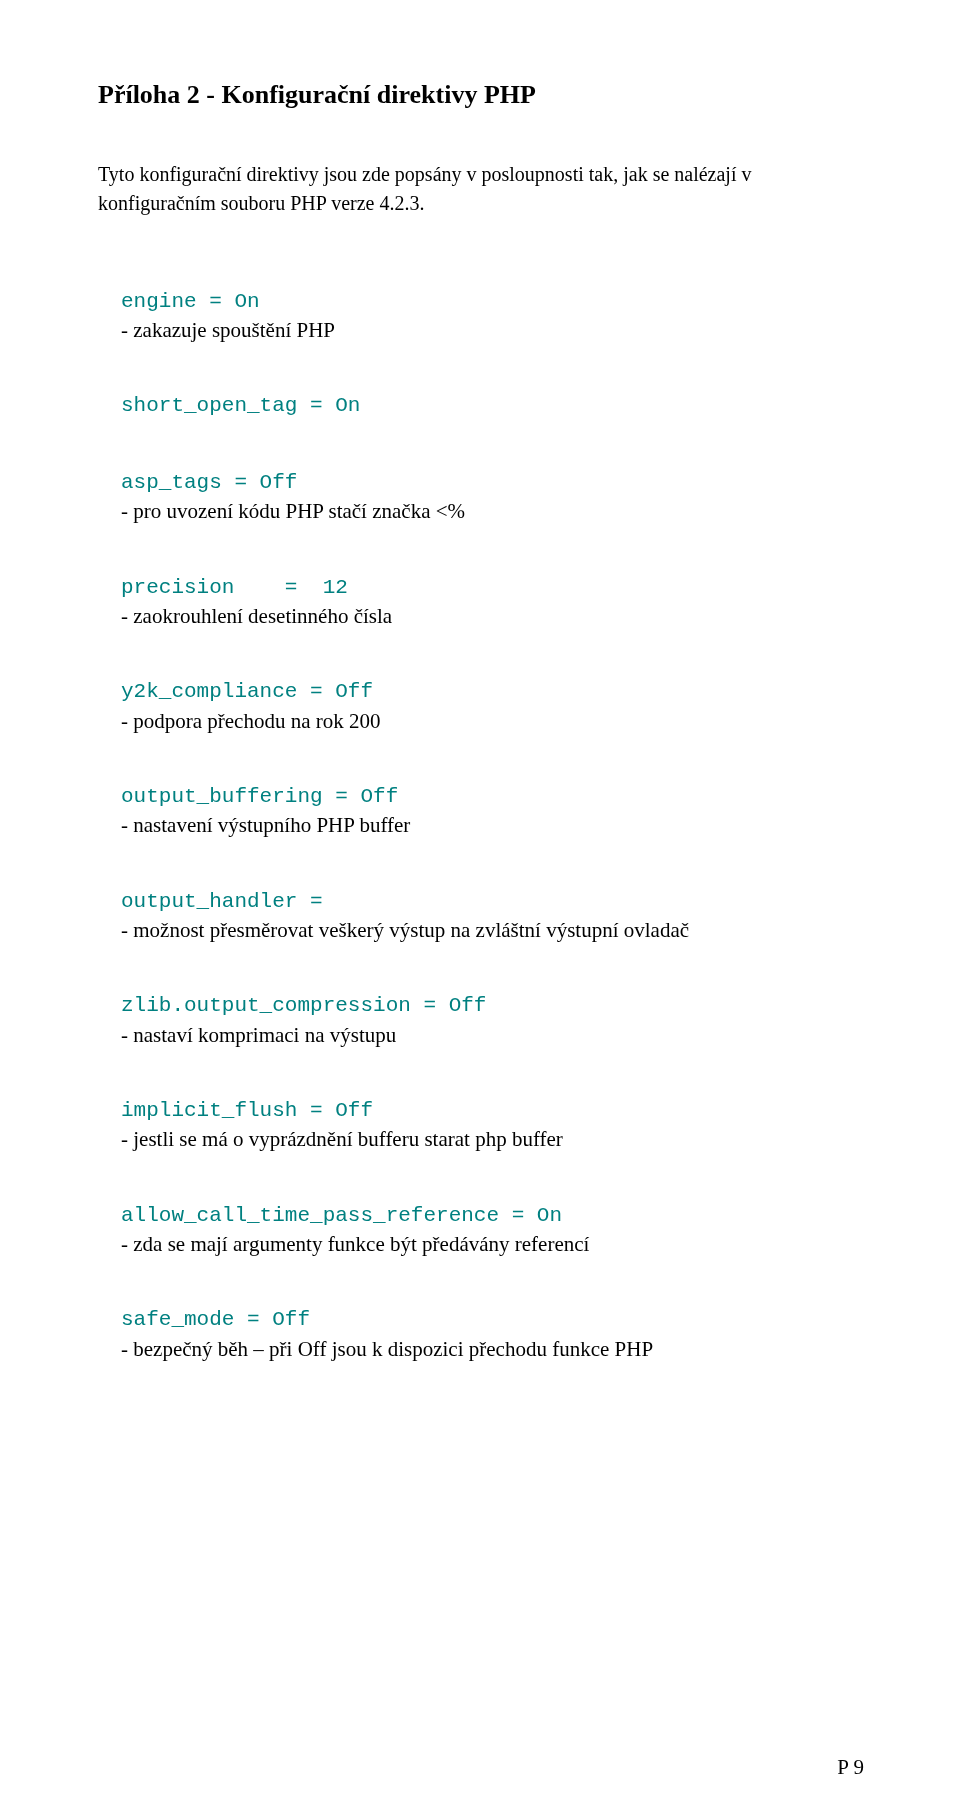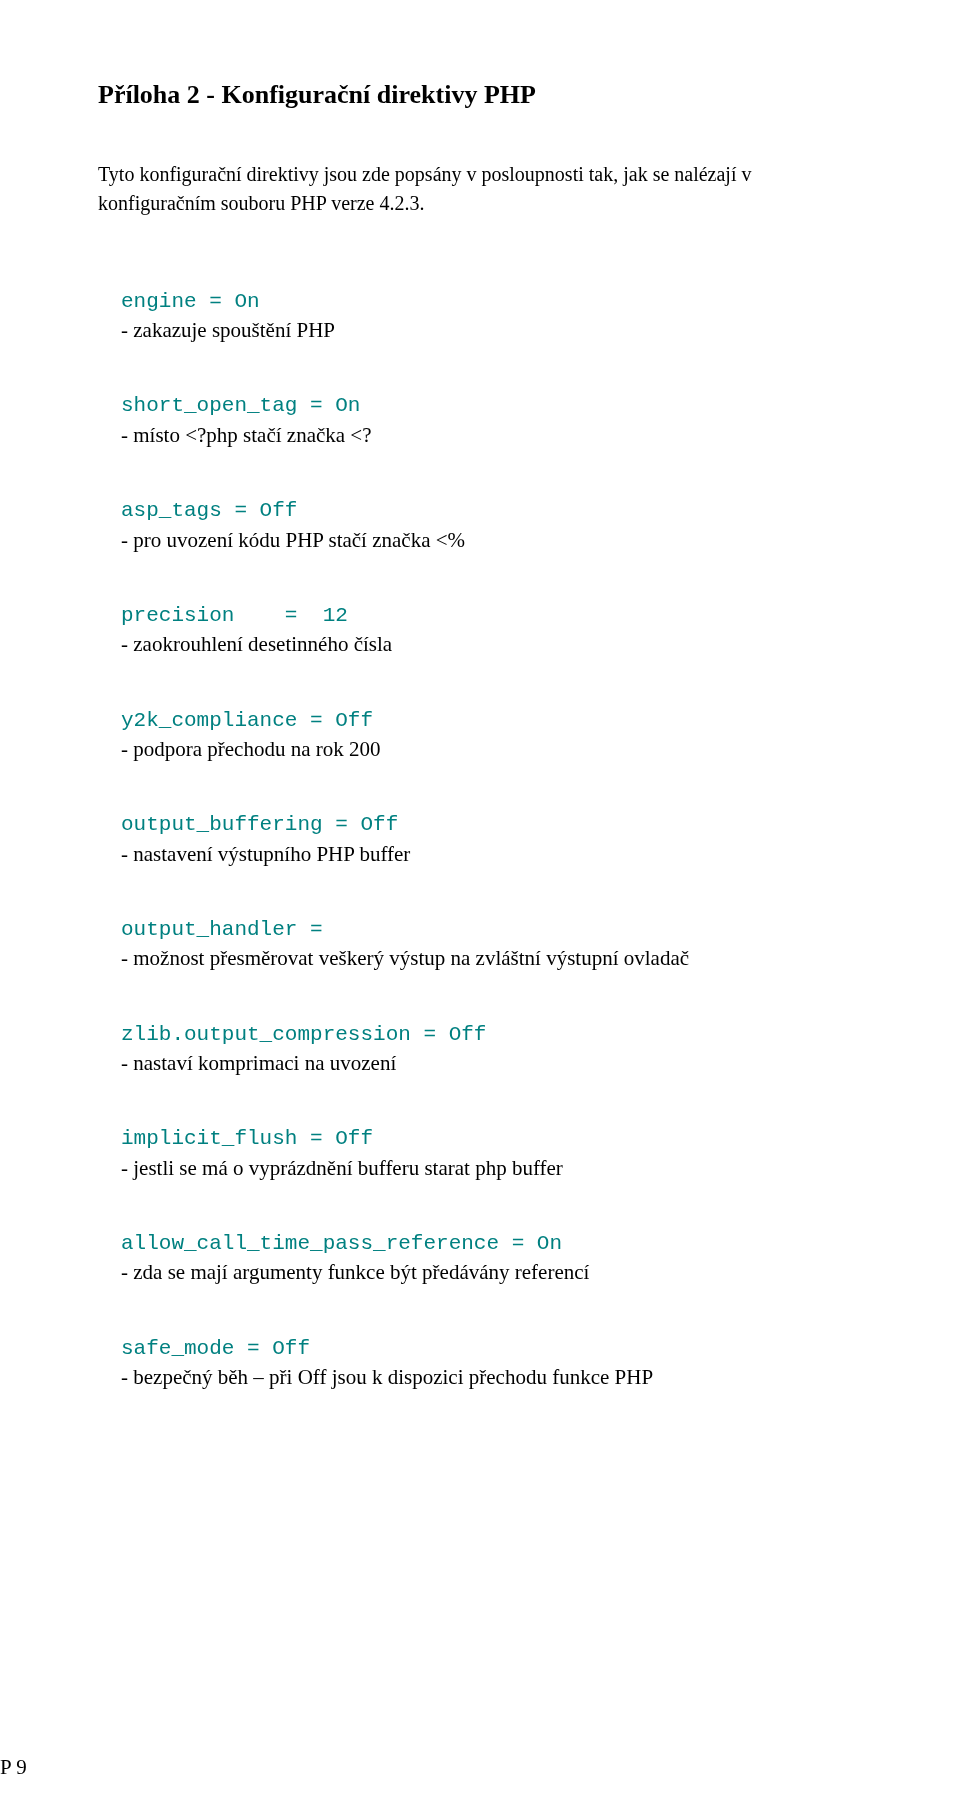--- a/index.html
+++ b/index.html
@@ -41,41 +41,40 @@
   }
   .desc {
     font-size: 21px;
     line-height: 1.35;
   }
   .footer {
     position: absolute;
     bottom: 40px;
     left: 0;
     width: 100%;
-    text-align: left;
+    text-align: right;
     font-size: 21px;
   }
 </style>
 </head>
 <body>
 
 <div class="page">
 
   <h1 class="title">Příloha 2 - Konfigurační direktivy PHP</h1>
 
   <p class="intro">Tyto konfigurační direktivy jsou zde popsány v posloupnosti tak, jak se nalézají v konfiguračním souboru PHP verze 4.2.3.</p>
 
   <div class="entry">
     <div class="code">engine = On</div>
     <div class="desc">- zakazuje spouštění PHP</div>
   </div>
 
   <div class="entry">
     <div class="code">short_open_tag = On</div>
-    <div class="desc">- místo &lt;?php stačí značka &lt;?</div>
   </div>
 
   <div class="entry">
     <div class="code">asp_tags = Off</div>
     <div class="desc">- pro uvození kódu PHP stačí značka &lt;%</div>
   </div>
 
   <div class="entry">
     <div class="code">precision    =  12</div>
     <div class="desc">- zaokrouhlení desetinného čísla</div>
@@ -91,21 +90,21 @@
     <div class="desc">- nastavení výstupního PHP buffer</div>
   </div>
 
   <div class="entry">
     <div class="code">output_handler =</div>
     <div class="desc">- možnost přesměrovat veškerý výstup na zvláštní výstupní ovladač</div>
   </div>
 
   <div class="entry">
     <div class="code">zlib.output_compression = Off</div>
-    <div class="desc">- nastaví komprimaci na uvození</div>
+    <div class="desc">- nastaví komprimaci na výstupu</div>
   </div>
 
   <div class="entry">
     <div class="code">implicit_flush = Off</div>
     <div class="desc">- jestli se má o vyprázdnění bufferu starat php buffer</div>
   </div>
 
   <div class="entry">
     <div class="code">allow_call_time_pass_reference = On</div>
     <div class="desc">- zda se mají argumenty funkce být předávány referencí</div>

